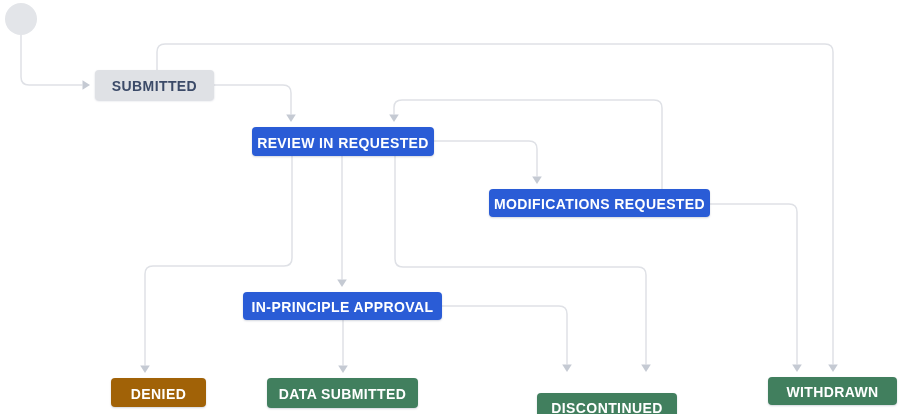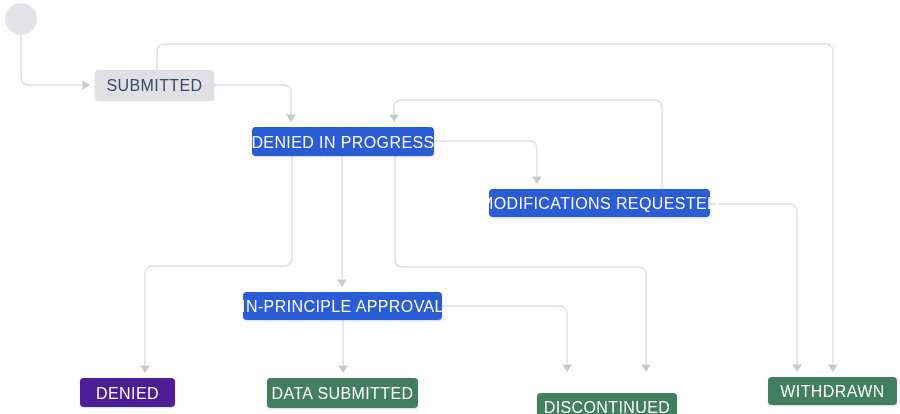--- a/index.html
+++ b/index.html
@@ -20,22 +20,22 @@
     position: absolute;
     display: flex;
     align-items: center;
     justify-content: center;
     border-radius: 4px;
     box-sizing: border-box;
     box-shadow: 0 1px 2px rgba(9,30,66,0.18);
     cursor: default;
   }
   .status-node .lbl {
-    font-size: 16px;
-    font-weight: 400;
+    font-size: 14px;
+    font-weight: 700;
     letter-spacing: 0.4px;
     white-space: nowrap;
     line-height: 1;
     transform: translateY(0.5px);
   }
   .start-node {
     position: absolute;
     border-radius: 50%;
   }
 </style>
@@ -88,29 +88,29 @@
         <path d="M 710 204 L 789 204 Q 797 204 797 212 L 797 364.5" fill="none" stroke="#dfe1e6" stroke-width="1.5"></path>
         <polygon points="797,372 792.2,364.5 801.8,364.5" fill="#c5cad3"></polygon>
       </g>
     </svg>
   <div id="nodes-layer">
       <div class="start-node" style="left: 5px; top: 3px; width: 32px; height: 32px; background: rgb(227, 229, 233);"></div>
       <div class="status-node" style="left: 95px; top: 70px; width: 119px; height: 30px; background: rgb(223, 225, 229);">
         <span class="lbl" style="color: rgb(59, 74, 104);">SUBMITTED</span>
       </div>
       <div class="status-node" style="left: 252px; top: 127px; width: 182px; height: 29px; background: rgb(42, 92, 214);">
-        <span class="lbl" style="color: rgb(255, 255, 255);">DENIED IN PROGRESS</span>
+        <span class="lbl" style="color: rgb(255, 255, 255);">REVIEW IN REQUESTED</span>
       </div>
       <div class="status-node" style="left: 489px; top: 189px; width: 221px; height: 28px; background: rgb(42, 92, 214);">
         <span class="lbl" style="color: rgb(255, 255, 255);">MODIFICATIONS REQUESTED</span>
       </div>
       <div class="status-node" style="left: 243px; top: 292px; width: 199px; height: 28px; background: rgb(42, 92, 214);">
         <span class="lbl" style="color: rgb(255, 255, 255);">IN-PRINCIPLE APPROVAL</span>
       </div>
-      <div class="status-node" style="left: 80px; top: 378px; width: 95px; height: 29px; background: #4c1d95;">
+      <div class="status-node" style="left: 111px; top: 378px; width: 95px; height: 29px; background: #a16207;">
         <span class="lbl" style="color: rgb(255, 255, 255);">DENIED</span>
       </div>
       <div class="status-node" style="left: 267px; top: 378px; width: 151px; height: 30px; background: rgb(65, 127, 94);">
         <span class="lbl" style="color: rgb(255, 255, 255);">DATA SUBMITTED</span>
       </div>
       <div class="status-node" style="left: 537px; top: 377px; width: 140px; height: 28px; background: rgb(65, 127, 94); margin-top: 16px;">
         <span class="lbl" style="color: rgb(255, 255, 255);">DISCONTINUED</span>
       </div>
       <div class="status-node" style="left: 768px; top: 377px; width: 129px; height: 28px; background: rgb(65, 127, 94);">
         <span class="lbl" style="color: rgb(255, 255, 255);">WITHDRAWN</span>

